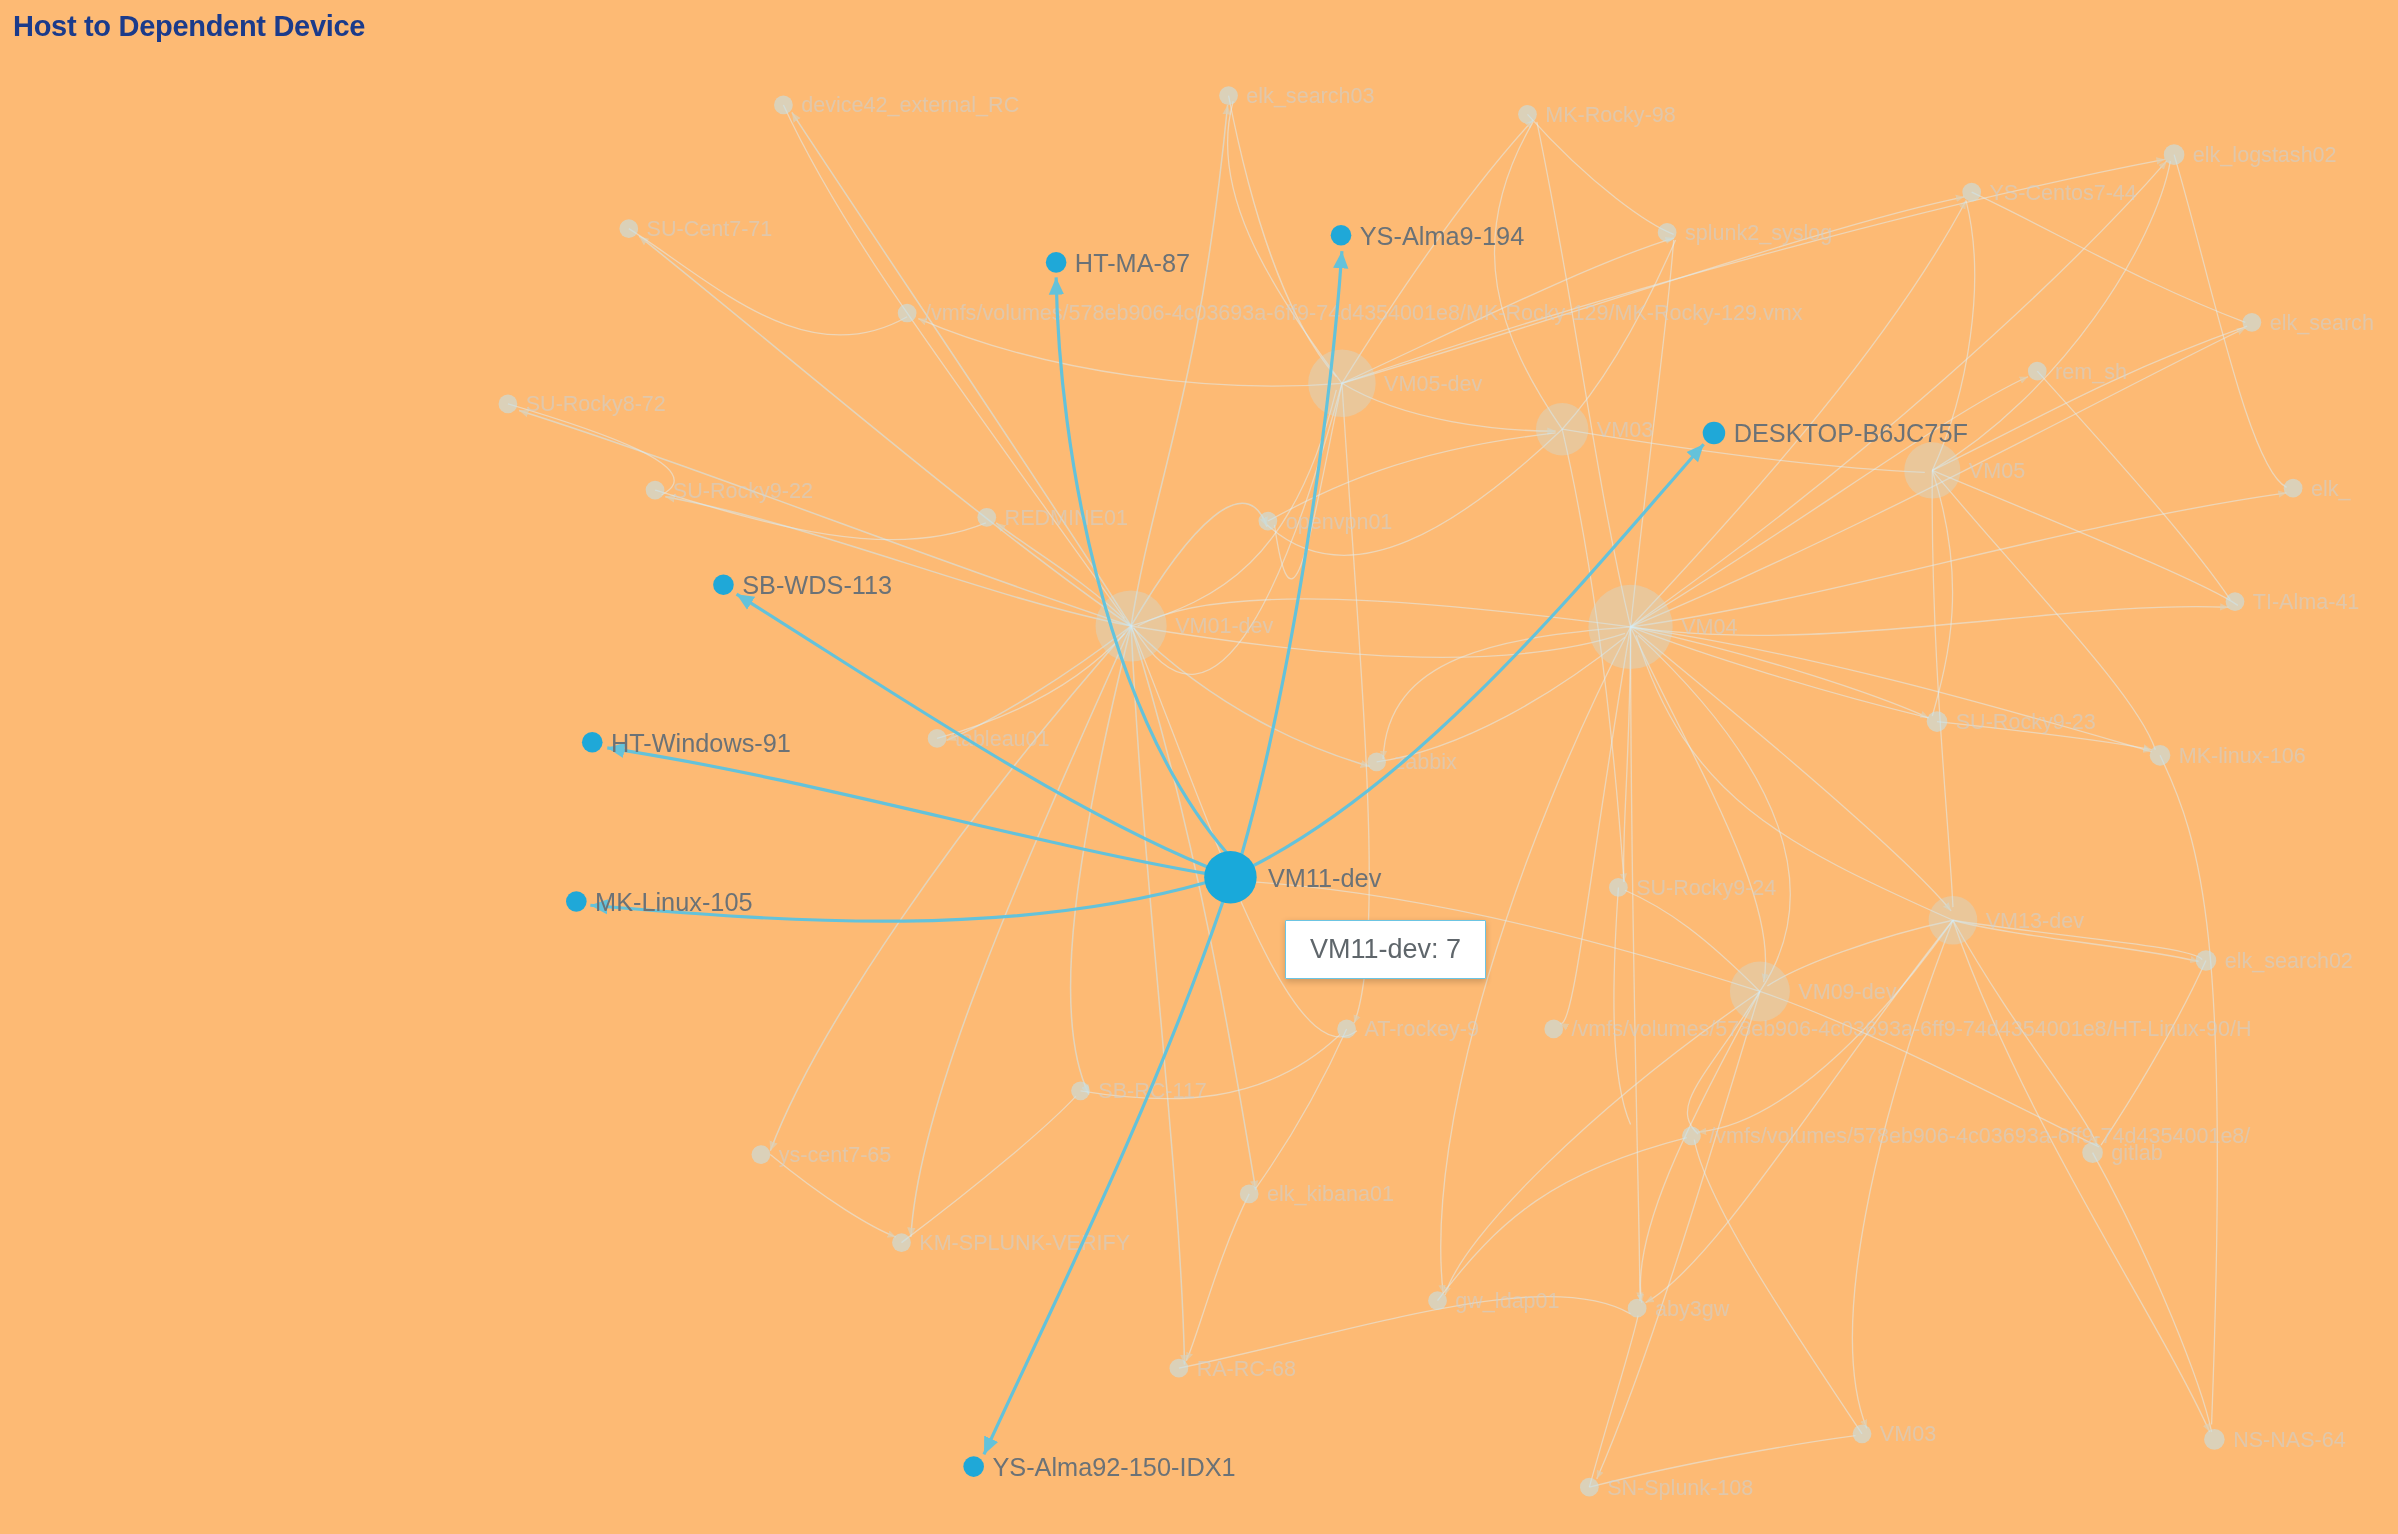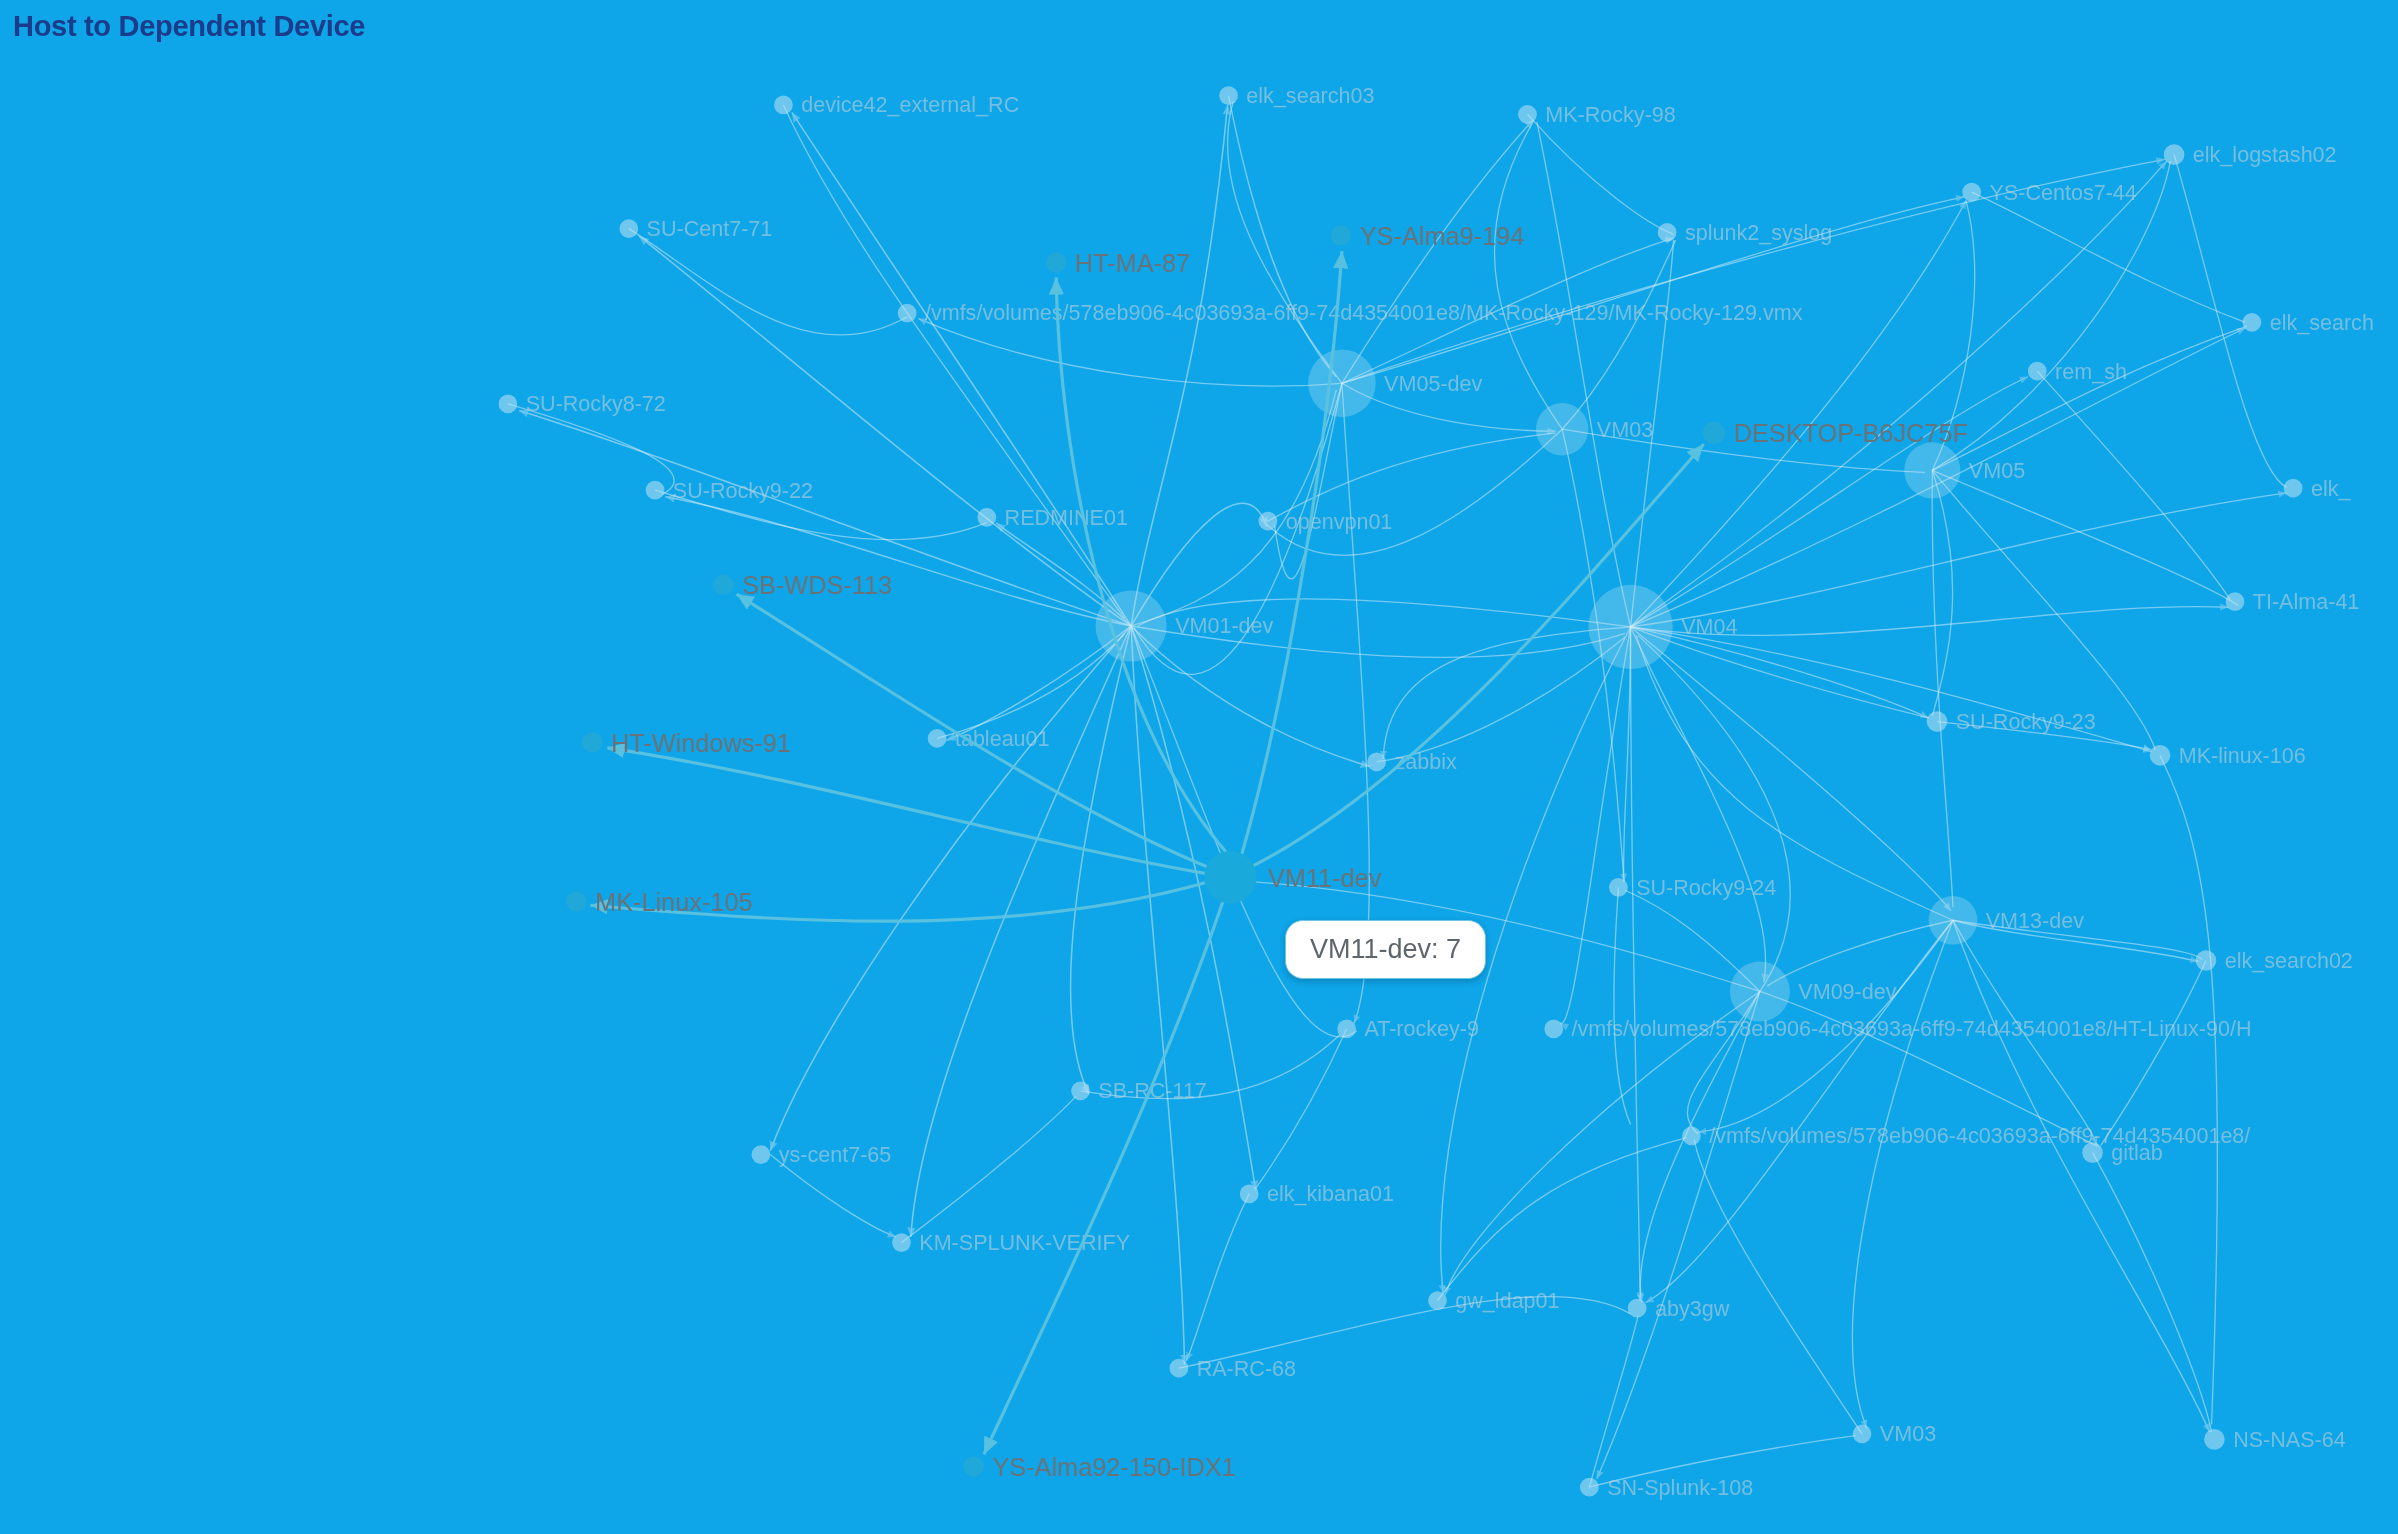--- a/index.html
+++ b/index.html
@@ -3,21 +3,21 @@
 <meta charset="utf-8">
 <title>Host to Dependent Device</title>
 <style>
   html,body{margin:0;padding:0;}
   body{
     width:2399px;height:1535px;
     background:#ffffff;
     font-family:"Liberation Sans","DejaVu Sans",sans-serif;
     overflow:hidden;position:relative;
   }
-  #app{position:absolute;inset:0;background:#0ea5e9;border-bottom:1.9px solid #e9eef2;}
+  #app{position:absolute;inset:0;background:#fdba74;border-bottom:1.9px solid #e9eef2;}
   
   .title{
     position:absolute;left:13px;top:10.3px;
     font-size:29px;font-weight:bold;
     color:#1b3b8b;letter-spacing:-0.3px;
     white-space:nowrap;
   }
   
   #graph{position:absolute;left:0;top:0;width:2399px;height:1535px;}
   
@@ -39,21 +39,21 @@
   .root-node{fill:#19a9da;}
   .root-label{
     font-family:"Liberation Sans","DejaVu Sans",sans-serif;
     font-size:27px;fill:#6b7277;
   }
   
   .tooltip{
     position:absolute;
     background:#ffffff;
     border:1.9px solid #6cc5e3;
-    border-radius:18px;
+    border-radius:1px;
     box-shadow:0 2.8px 6.6px rgba(0,0,0,.18);
     padding:13px 24px;
     font-size:27px;color:#5f666b;
     white-space:nowrap;
   }
 </style>
 </head>
 <body>
 
 <div id="app">

